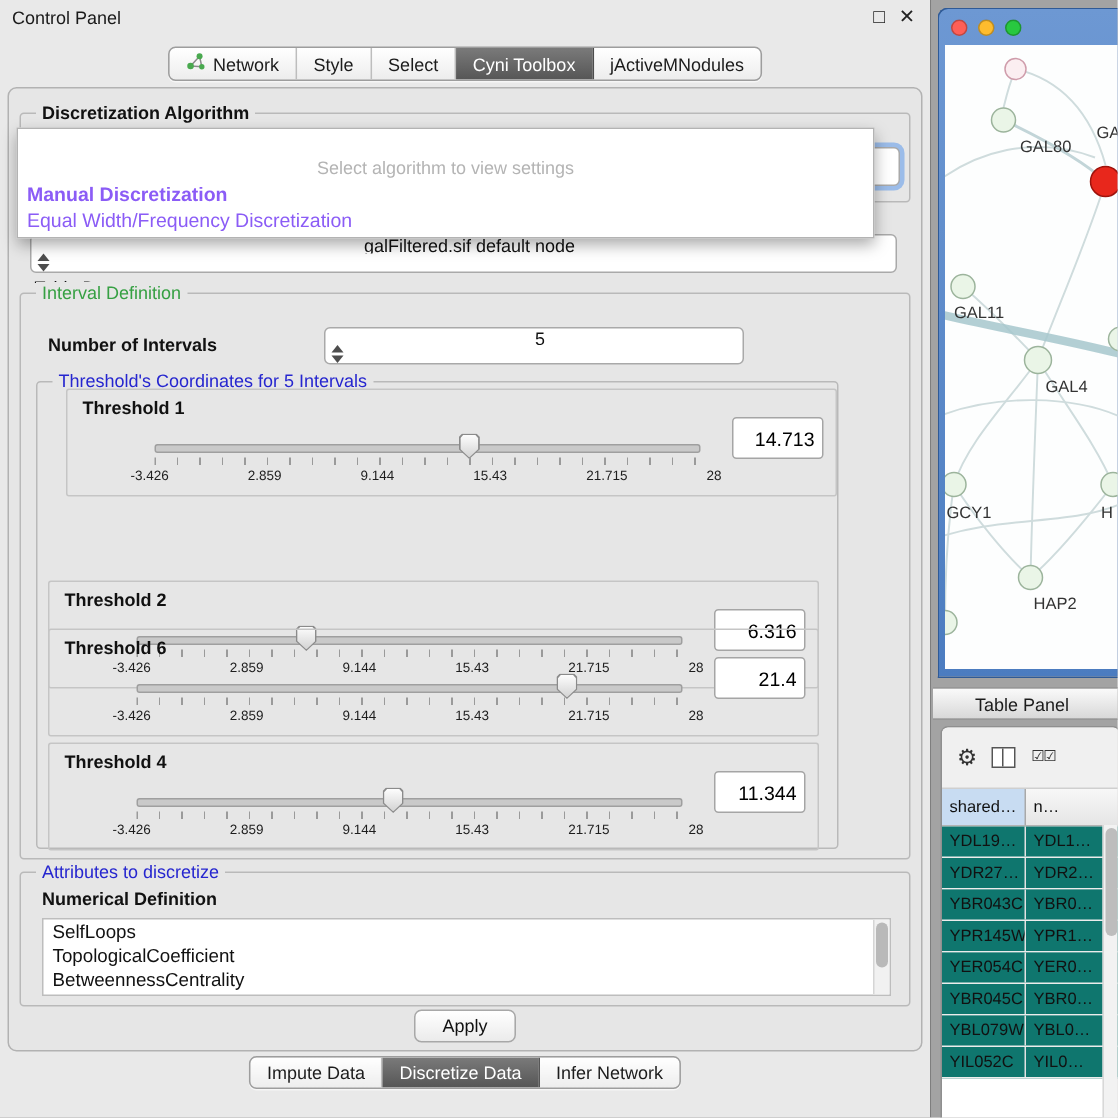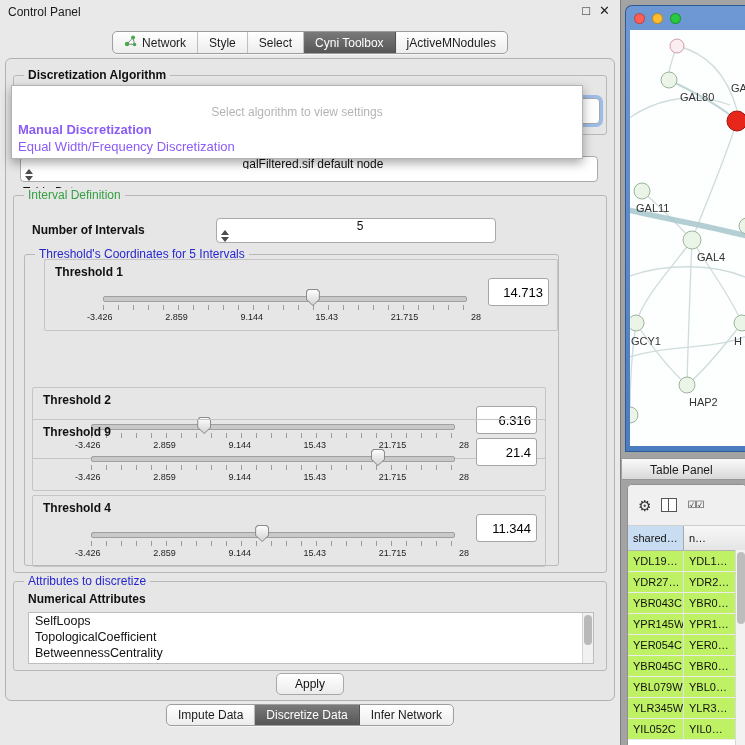--- a/index.html
+++ b/index.html
@@ -67,21 +67,21 @@
   .tp-header{position:absolute;left:622px;top:458px;width:146px;height:22px;background:linear-gradient(#fafafa,#d8d8d8);border-top:1px solid #979797;border-bottom:1px solid #979797;font-size:12px;line-height:22px;padding-left:28px;box-sizing:border-box;color:#1c1c1c;}
   .tbl-window{position:absolute;left:627px;top:484px;width:118px;height:261px;background:#fff;border:1px solid #8f8f8f;border-radius:5px 5px 0 0;overflow:hidden;}
   .tbl-toolbar{height:40px;background:#f0f0f0;border-bottom:1px solid #cfcfcf;display:flex;align-items:center;gap:10px;padding-left:10px;}
   .gear{font-size:15px;color:#333;line-height:1;}
   .col-icon{width:14px;height:12px;border:1px solid #555;background:#fff;position:relative;}
   .col-icon::after{content:"";position:absolute;left:6px;top:0;bottom:0;width:1px;background:#555;}
   .checks{font-size:10px;letter-spacing:-1px;color:#333;line-height:1;}
   .tbl-headrow{display:flex;height:24px;border-bottom:1px solid #b3b3b3;background:linear-gradient(#f7f7f7,#e5e5e5);font-size:11px;}
   .th1{width:56px;background:#c8dcf2;border-right:1px solid #a9a9a9;padding-left:5px;line-height:24px;box-sizing:border-box;overflow:hidden;white-space:nowrap;}
   .th2{flex:1;padding-left:5px;line-height:24px;overflow:hidden;white-space:nowrap;}
-  .tbl-row{display:flex;height:20px;font-size:11px;border-bottom:1px solid #ececec;background:#bef264;}
+  .tbl-row{display:flex;height:20px;font-size:11px;border-bottom:1px solid #ececec;background:#0f766e;}
   .td1{width:56px;padding-left:5px;line-height:20px;border-right:1px solid #e2e2e2;box-sizing:border-box;overflow:hidden;white-space:nowrap;}
   .td2{flex:1;padding-left:5px;line-height:20px;overflow:hidden;white-space:nowrap;}
   .tbl-scroll{position:absolute;right:0;top:65px;bottom:0;width:10px;background:#f2f2f2;border-left:1px solid #d8d8d8;}
   .tbl-scroll .vthumb{position:absolute;left:1px;right:1px;top:2px;height:72px;border-radius:4px;background:#bdbdbd;}
 </style>
 </head>
 <body>
 
 <div class="control-panel">
   <div class="cp-title">Control Panel</div>
@@ -182,21 +182,21 @@
               <span>-3.426</span>
               <span>2.859</span>
               <span>9.144</span>
               <span>15.43</span>
               <span>21.715</span>
               <span>28</span>
             </div>
           <input class="thr-value" value="6.316" style="">
         </div>
         <div class="thr-box" style="top:164px;">
-          <div class="thr-label">Threshold 9</div>
+          <div class="thr-label">Threshold 6</div>
           <div class="track">
               <div class="thumb" style="left: calc(79% - 7px);"></div>
             </div>
           <div class="ticks"></div>
           <div class="scale">
               <span>-3.426</span>
               <span>2.859</span>
               <span>9.144</span>
               <span>15.43</span>
               <span>21.715</span>
@@ -218,21 +218,21 @@
               <span>21.715</span>
               <span>28</span>
             </div>
           <input class="thr-value" value="11.344" style="">
         </div>
       </div>
     </div>
 
     <div class="fieldset" style="left:7px;top:522px;width:592px;height:88px;">
       <span class="legend blue">Attributes to discretize</span>
-      <div class="bold-label" style="left:14px;top:10px;">Numerical Attributes</div>
+      <div class="bold-label" style="left:14px;top:10px;">Numerical Definition</div>
       <div class="listbox">
         <div class="items">
             <div class="attr-item">SelfLoops</div>
             <div class="attr-item">TopologicalCoefficient</div>
             <div class="attr-item">BetweennessCentrality</div>
           </div>
         <div class="vscroll">
             <div class="vthumb" style="top:2px;height:30px;"></div>
           </div>
       </div>
@@ -332,24 +332,20 @@
       </div>
       <div class="tbl-row">
         <div class="td1">YBR045C</div>
         <div class="td2">YBR0…</div>
       </div>
       <div class="tbl-row">
         <div class="td1">YBL079W</div>
         <div class="td2">YBL0…</div>
       </div>
       <div class="tbl-row">
-        <div class="td1">YLR345W</div>
-        <div class="td2">YLR3…</div>
-      </div>
-      <div class="tbl-row">
         <div class="td1">YIL052C</div>
         <div class="td2">YIL0…</div>
       </div>
     </div>
   <div class="tbl-scroll">
       <div class="vthumb"></div>
     </div>
 </div>
 
 </body></html>

